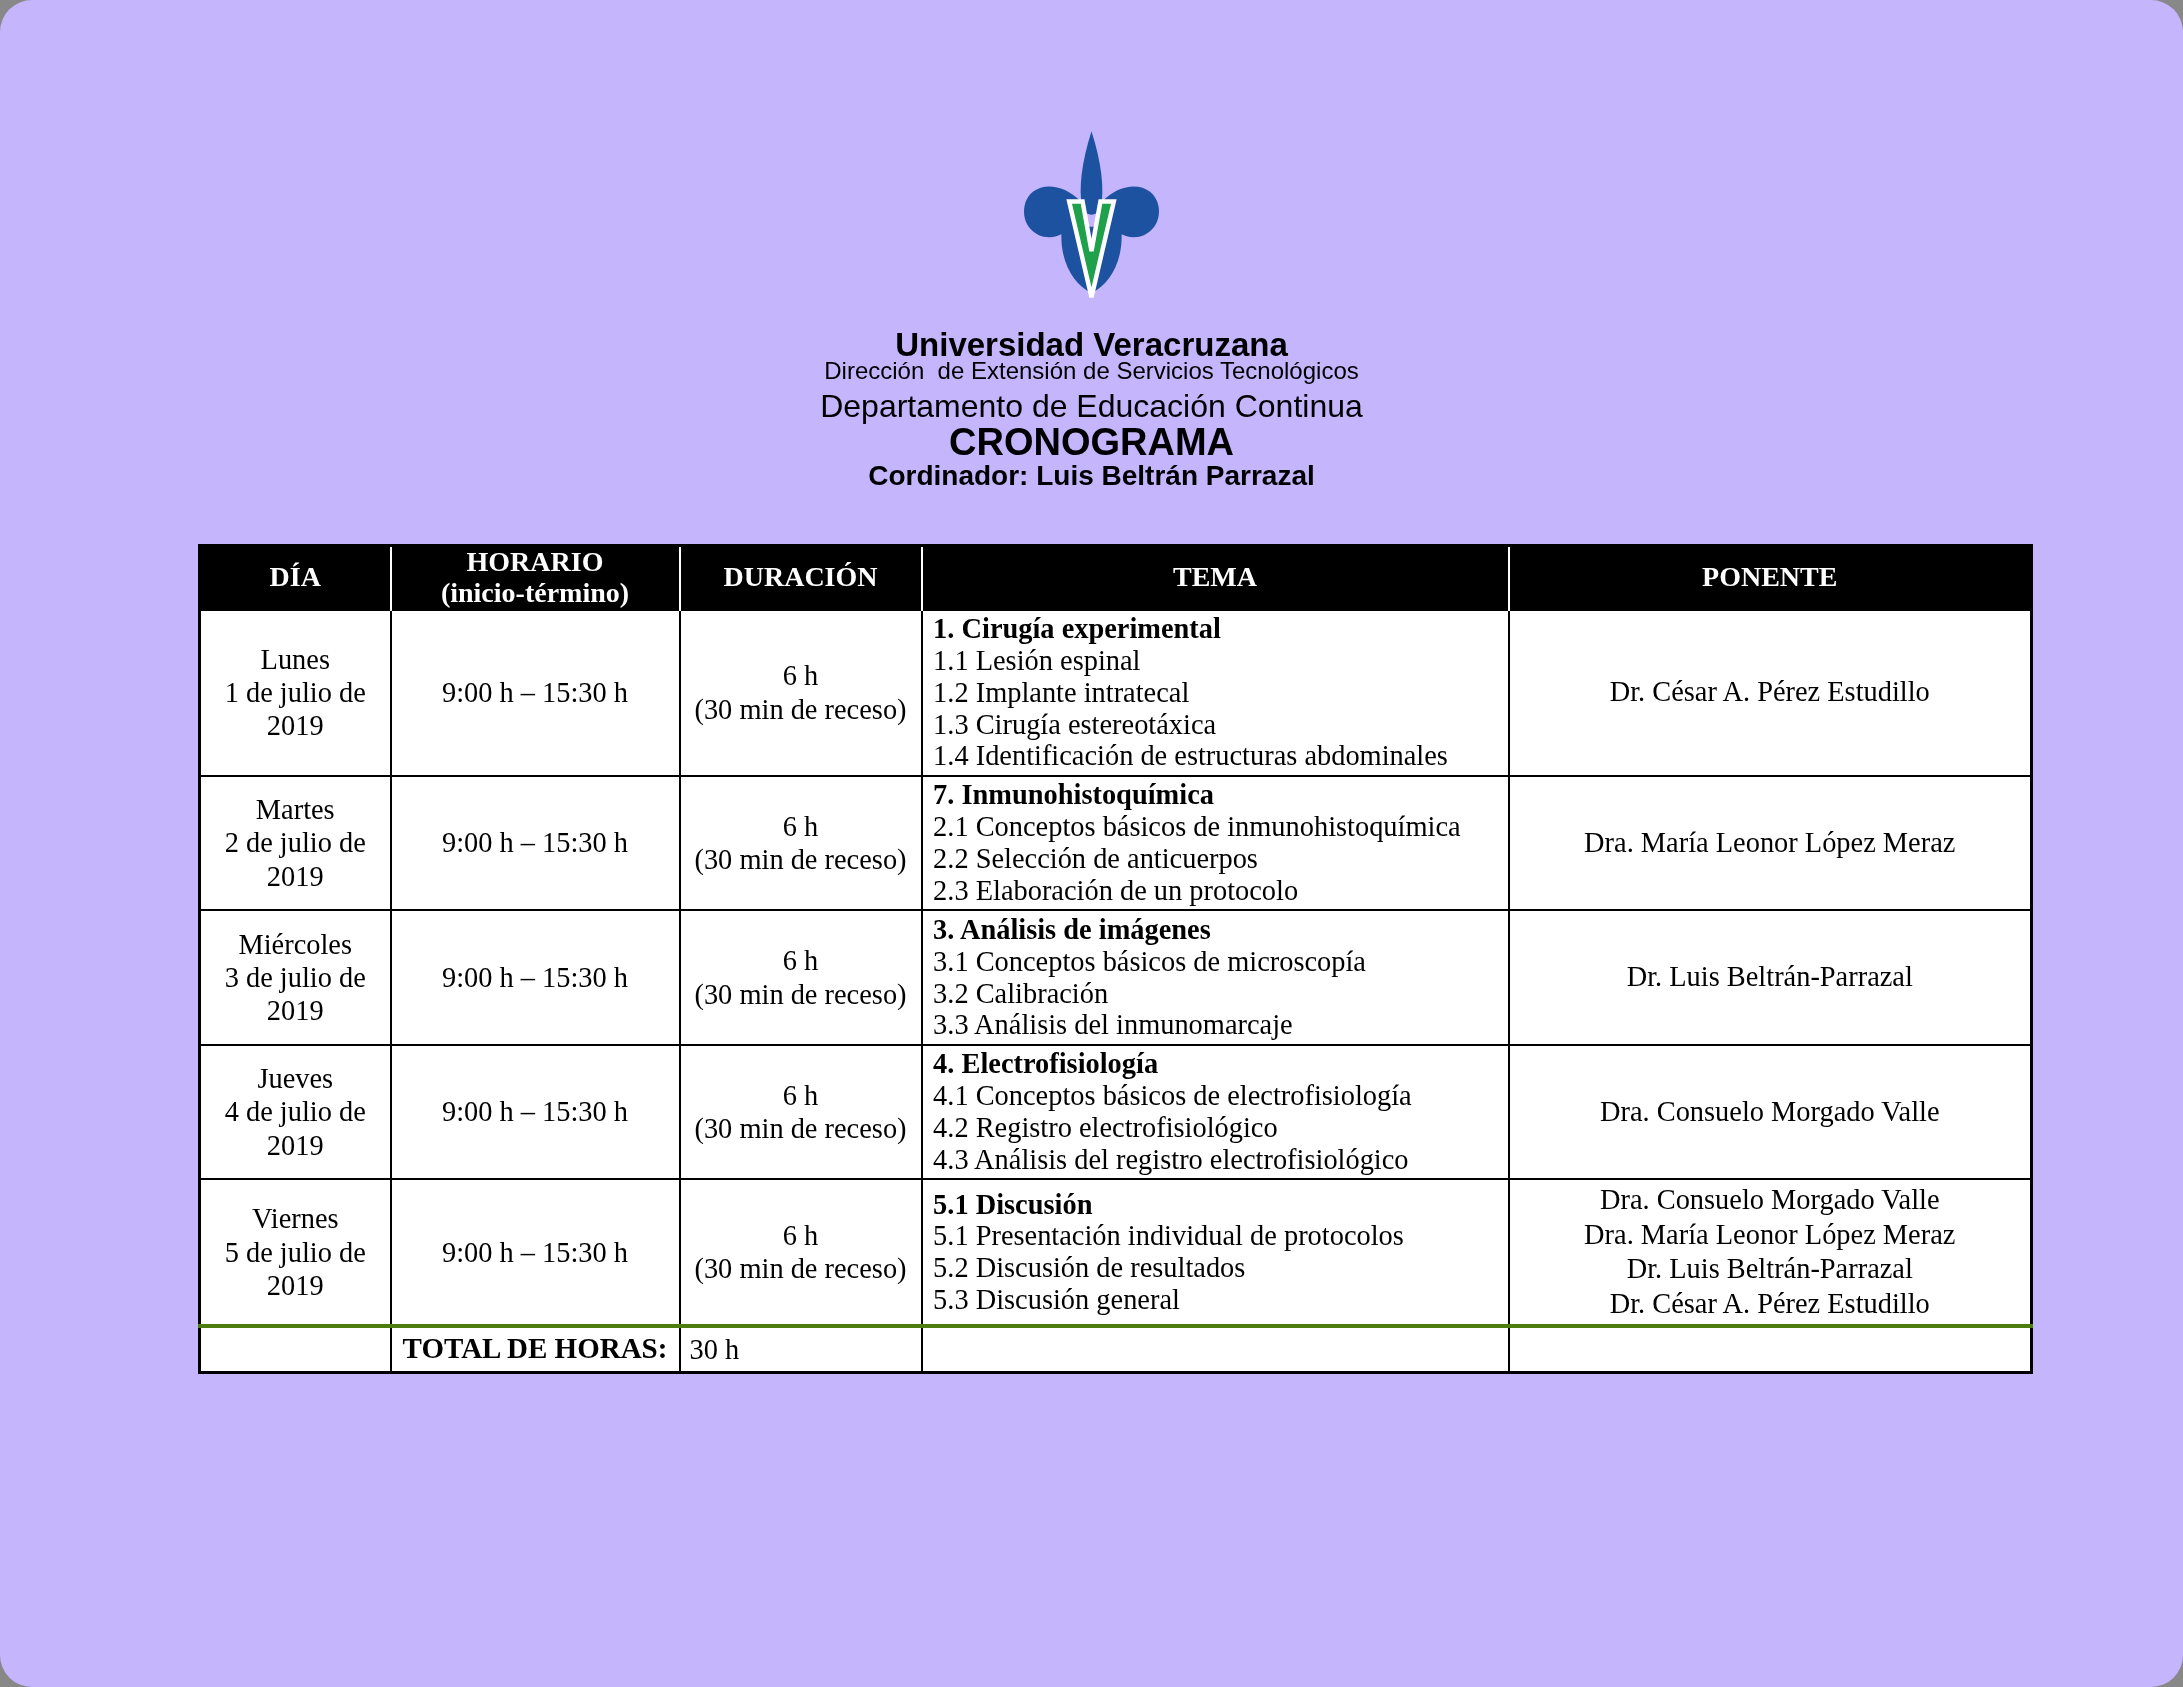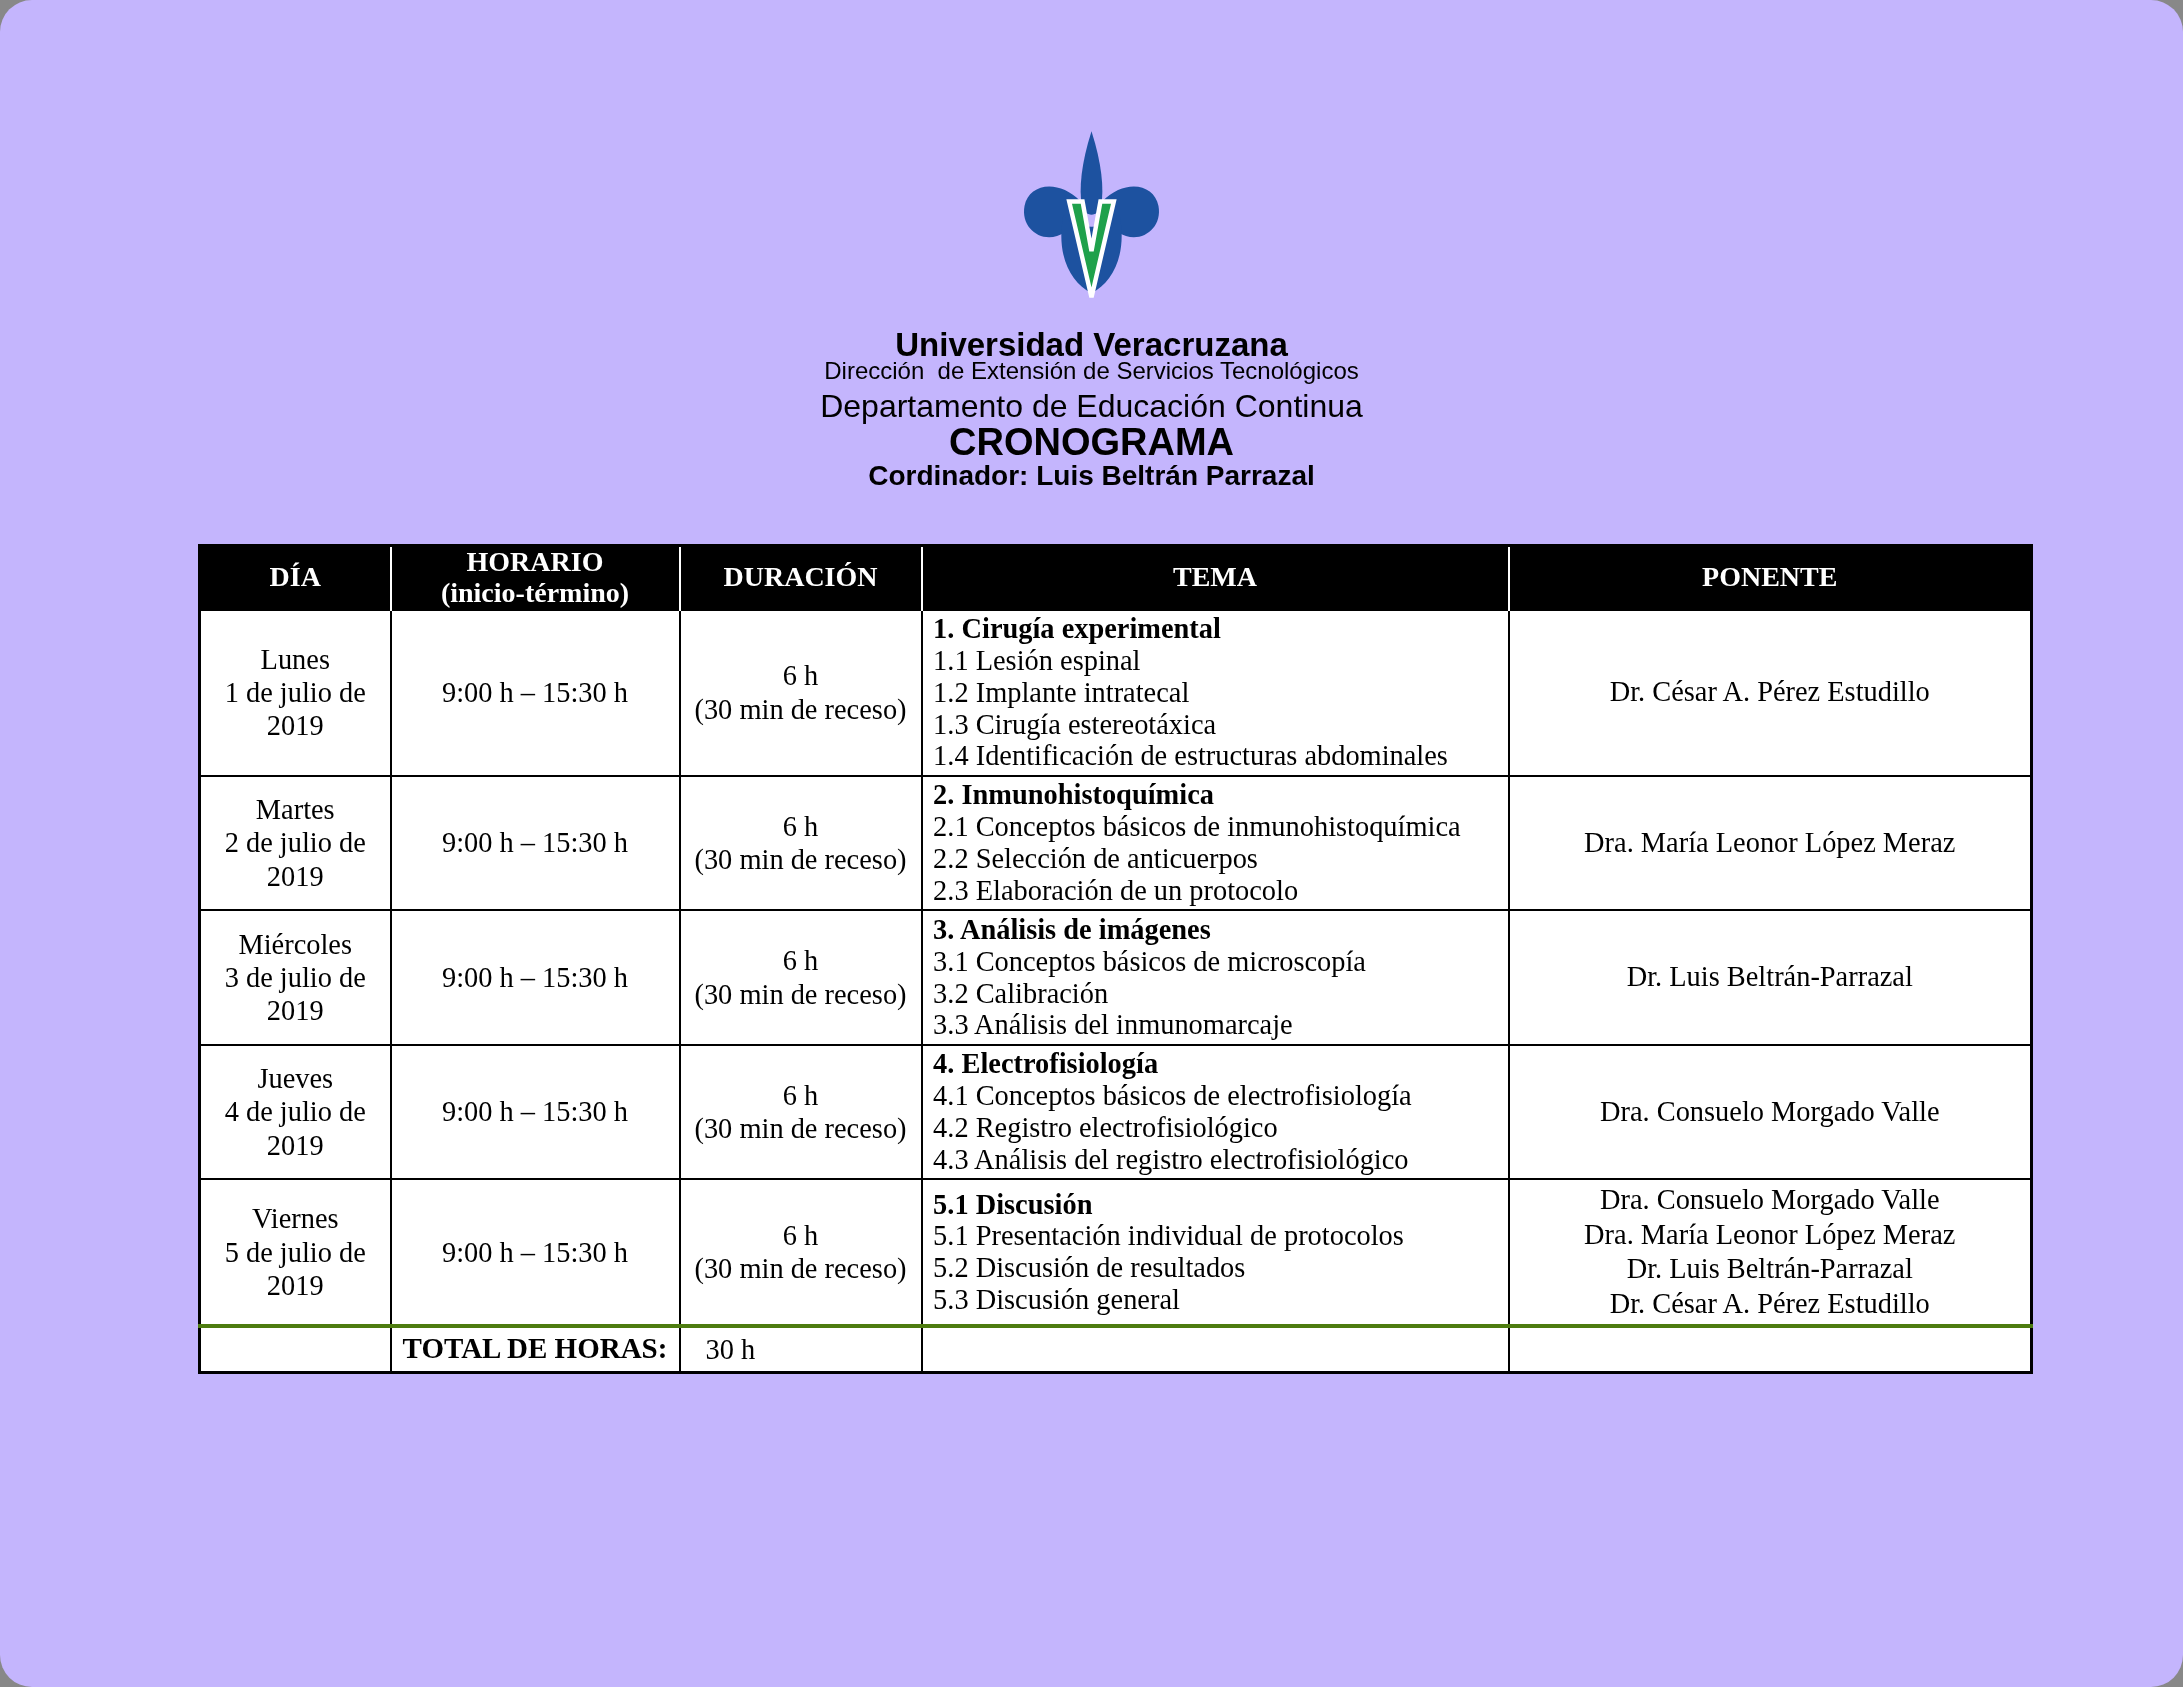--- a/index.html
+++ b/index.html
@@ -28,21 +28,21 @@
                font-size:28.4px;line-height:1.17;}
   td.day,td.hor,td.dur,td.pon{text-align:center;}
   td.pon{line-height:1.22;}
   td.tema{text-align:left;padding:2.6px 10.6px;line-height:1.12;}
   .tema-title{font-weight:bold;}
   tr.r0{height:162px;} tr.r1{height:132px;} tr.r2{height:129px;}
   tr.r3{height:133px;} tr.r4{height:147px;}
   tr.total-row{height:46px;}
   tr.total-row td{border-top:4px solid #4d7c0f;}
   td.total-label{font-weight:bold;text-align:center;font-size:29px;}
-  td.total-value{text-align:left;padding-left:25px;}
+  td.total-value{text-align:left;padding-left:9px;}
 </style>
 </head>
 <body>
 
 <div class="page">
 
   <svg class="logo" viewBox="0 0 240 290" aria-hidden="true">
     <path d="M120,2 C104,52 100,92 105,120 C109,137 131,137 135,120 C140,92 136,52 120,2 Z" fill="#1d52a0"></path>
     <path d="M103,112 C68,76 22,84 15,119 C9,152 38,175 66,166 C85,160 99,146 104,127 Z" fill="#1d52a0"></path>
     <path d="M137,112 C172,76 218,84 225,119 C231,152 202,175 174,166 C155,160 141,146 136,127 Z" fill="#1d52a0"></path>
@@ -114,21 +114,21 @@
           <div>Martes</div>
           <div>2 de julio de</div>
           <div>2019</div>
         </td>
         <td class="hor">9:00 h – 15:30 h</td>
         <td class="dur">
           <div>6 h</div>
           <div>(30 min de receso)</div>
         </td>
         <td class="tema">
-          <div class="tema-title">2. Inmunohistoquímica</div>
+          <div class="tema-title">7. Inmunohistoquímica</div>
           <div>2.1 Conceptos básicos de inmunohistoquímica</div>
           <div>2.2 Selección de anticuerpos</div>
           <div>2.3 Elaboración de un protocolo</div>
         </td>
         <td class="pon">
           <div>Dra. María Leonor López Meraz</div>
         </td>
       </tr>
 
       <tr class="r2">

